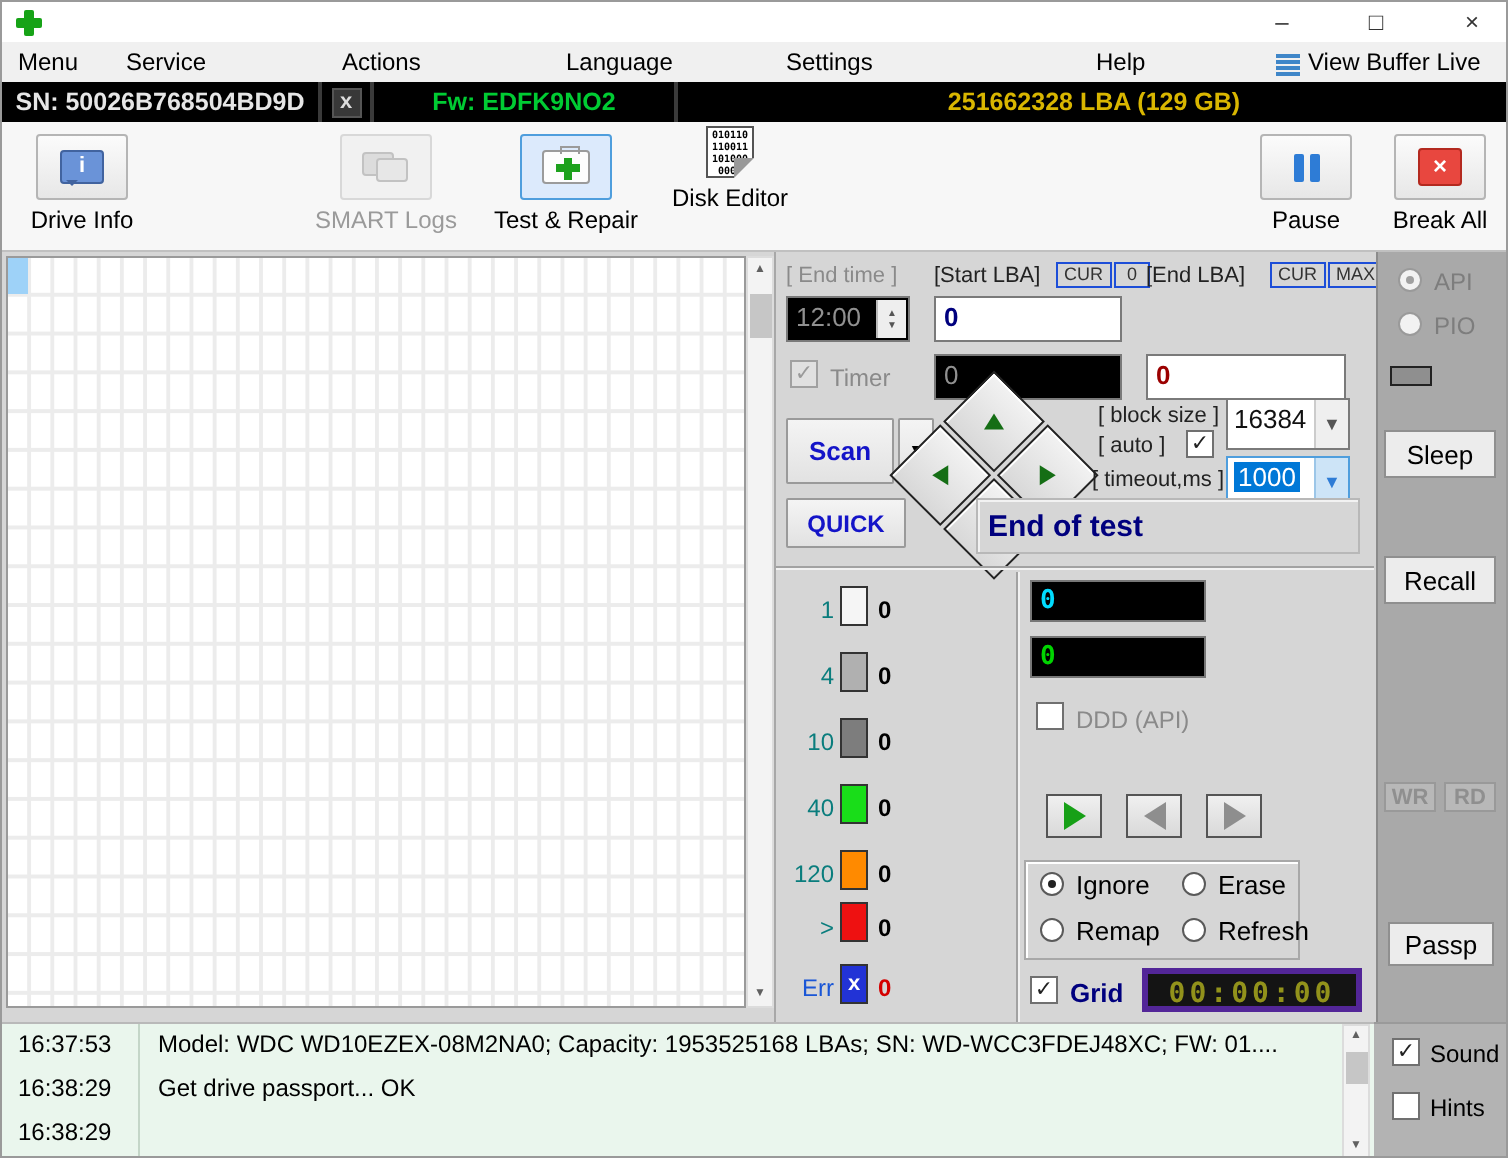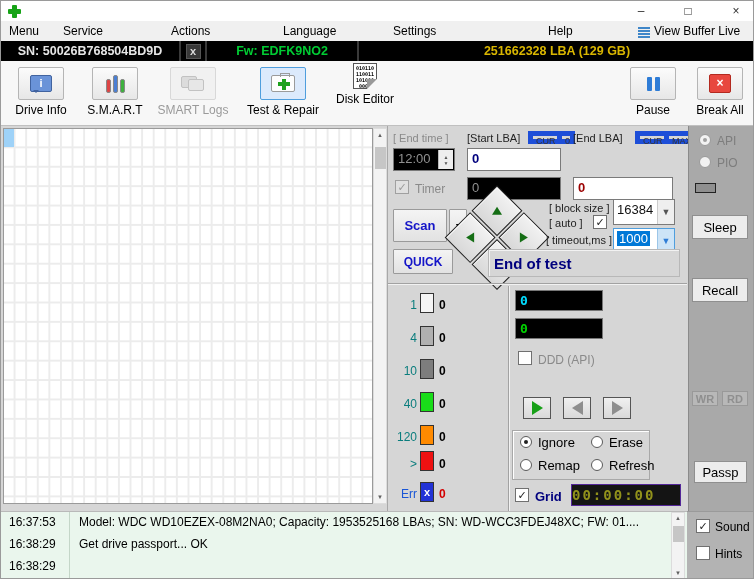--- a/index.html
+++ b/index.html
@@ -20,21 +20,21 @@
   .menubar { left:0; top:20px; width:754px; height:20px; background:#f0f0f0; }
   .menu-item { top:3px; color:#000; }
   .vbl-icon { left:637px; top:6px; width:12px; height:10px; }
   .vbl-icon i { display:block; height:2px; background:#3f86c8; margin-bottom:1px; }
   .vbl-label { left:653px; top:3px; }
 
   
   .infobar { left:0; top:40px; width:754px; height:20px; background:#000; display:flex; align-items:center; font-weight:bold; font-size:12.5px; }
   .seg { height:20px; display:flex; align-items:center; justify-content:center; border-right:2px solid #3a3a3a; }
   .seg.model { width:206px; color:#00e0e0; }
-  .seg.sn { width:180px; color:#e6e6e6;text-align:center; }
+  .seg.sn { width:160px; color:#e6e6e6;text-align:center; }
   .seg.xbtn { width:26px; border-right:2px solid #3a3a3a; }
   .seg.fw { width:152px; color:#00cc33; }
   .seg.lba { flex:1; color:#d9b600; border-right:none; }
   .xsq { width:15px; height:15px; background:#383838; color:#ddd; font-size:11px; font-weight:bold;
          display:flex; align-items:center; justify-content:center; border:1px solid #555; }
 
   
   .toolbar { left:0; top:60px; width:754px; height:65px; background:#f7f7f7; border-bottom:1px solid #c0c0c0; }
   .tb-item { position:absolute; text-align:center; }
   .tb-iconbtn { margin:0 auto; width:46px; height:33px; background:linear-gradient(#fbfbfb,#e7e7e7);
@@ -73,21 +73,21 @@
             border:1px solid #9a9a9a; }
   .cell-hl { left:3px; top:128px; width:10px; height:18px; background:#9ed2f8; }
   .vscroll { background:#f3f3f3; border:1px solid #dcdcdc; }
   .sarrow { position:absolute; left:0; width:100%; text-align:center; font-size:6px; color:#606060; }
   .sthumb { position:absolute; left:1px; background:#c6c6c6; }
 
   
   .cpanel { left:386px; top:125px; width:300px; height:385px; background:#d6d6d6; border-left:1px solid #a8a8a8; }
   .lab { position:absolute; font-size:11px; color:#222; white-space:nowrap; }
   .lab.gray { color:#8a8a8a; }
-  .chip { position:absolute; height:13px; border:5px solid #1d4ed8; font-size:9px; line-height:11px; padding:0 3px; color:#333; background:#d6d6d6; }
+  .chip { position:absolute; height:13px; border:1px solid #1d4ed8; font-size:9px; line-height:11px; padding:0 3px; color:#333; background:#d6d6d6; }
   .field { position:absolute; background:#fff; border:1px solid #7a7a7a; font-weight:bold; font-size:13px; color:#00007e; padding:2px 4px; }
   .field.dis { background:#000000; color:#909090; font-weight:normal; }
   .field.red { color:#9b0000; }
   .spin { position:absolute; display:flex; flex-direction:column; justify-content:center; width:15px; border-left:1px solid #bbb; right:1px; top:1px; bottom:1px; background:#eee; font-size:5px; color:#555; text-align:center; }
   .btn { position:absolute; background:linear-gradient(#f4f4f4,#e2e2e2); border:1px solid #9a9a9a; border-radius:1px;
          display:flex; align-items:center; justify-content:center; font-size:12px; color:#000; }
   .btn.blue { color:#1414c8; font-weight:bold; }
   .cb { position:absolute; width:14px; height:14px; background:#fff; border:1px solid #707070; font-size:11px; line-height:12px; text-align:center; color:#222; }
   .cb.dis { background:#e0e0e0; border-color:#a0a0a0; color:#9a9a9a; }
   .rb { position:absolute; width:12px; height:12px; border:1px solid #5a5a5a; border-radius:50%; background:#fff; }
@@ -124,23 +124,23 @@
   .lcd { position:absolute; background:#000; border:1px solid #777; font-weight:bold; font-size:13px; padding:2px 4px; font-family:"DejaVu Sans Mono", monospace; }
 
   .playbtn { position:absolute; width:28px; height:22px; background:linear-gradient(#f0f0f0,#d9d9d9); border:1px solid #555; display:flex; align-items:center; justify-content:center; }
   .ptri { width:0; height:0; }
   .ptri.play { border-top:7px solid transparent; border-bottom:7px solid transparent; border-left:11px solid #17a017; }
   .ptri.back { border-top:7px solid transparent; border-bottom:7px solid transparent; border-right:11px solid #8e8e8e; }
   .ptri.fwd  { border-top:7px solid transparent; border-bottom:7px solid transparent; border-left:11px solid #8e8e8e; }
 
   .groupbox { position:absolute; border:1px solid #a8a8a8; box-shadow:inset 1px 1px 0 #fff; }
   .rlabel { position:absolute; font-size:13px; color:#000; }
-  .lcd-timer { position:absolute; left:570px; top:483px; width:110px; height:22px; background:#0a0a0a; border:1px solid #4c1d95;
+  .lcd-timer { position:absolute; left:570px; top:483px; width:110px; height:22px; background:#0a0a0a; border:3px solid #4c1d95;
                color:#8f8f12; font-family:"DejaVu Sans Mono", monospace; font-size:14px; font-weight:bold;
-               letter-spacing:2px; text-align:left; line-height:20px; opacity:0.95; }
+               letter-spacing:2px; text-align:center; line-height:20px; opacity:0.95; }
 
   
   .sidebar { left:687px; top:125px; width:67px; height:390px; background:#a9a9a9; border-left:1px solid #8b8b8b; }
   .sb-btn { position:absolute; background:#ececec; border:1px solid #8f8f8f; display:flex; align-items:center; justify-content:center; font-size:13px; color:#000; }
   .sb-btn.dis { background:#b8b8b8; color:#8f8f8f; font-weight:bold; font-size:11px; border:1px solid #999; }
   .sb-lab { position:absolute; color:#7d7d7d; font-size:12px; }
   .sb-rect { position:absolute; left:694px; top:182px; width:21px; height:10px; background:#8f8f8f; border:1px solid #222; }
 
   
   .logpane { left:0; top:510px; width:686px; height:69px; background:#eaf6ed; border-top:1px solid #b9b9b9; }
@@ -191,30 +191,20 @@
     <div class="seg lba">251662328 LBA (129 GB)</div>
   </div>
 
   <div class="abs toolbar">
     <div class="tb-item" style="left:8px; top:6px; width:64px;">
       <div class="tb-iconbtn">
           <span class="ic-info">i</span>
         </div>
       <div class="tb-label">Drive Info</div>
     </div>
-    <div class="tb-item" style="left:82px; top:6px; width:64px;">
-      <div class="tb-iconbtn">
-          <span class="ic-tubes">
-        <b style="height:14px; background:#d44; "></b>
-            <b style="height:18px; background:#4a7fd4;"></b>
-            <b style="height:14px; background:#3db13d;"></b>
-          </span>
-        </div>
-      <div class="tb-label">S.M.A.R.T</div>
-    </div>
     <div class="tb-item" style="left:152px; top:6px; width:80px;">
       <div class="tb-iconbtn flat">
           <span class="ic-bubbles">
             <i></i>
             <i></i>
           </span>
         </div>
       <div class="tb-label dim">SMART Logs</div>
     </div>
     <div class="tb-item" style="left:240px; top:6px; width:84px;">

